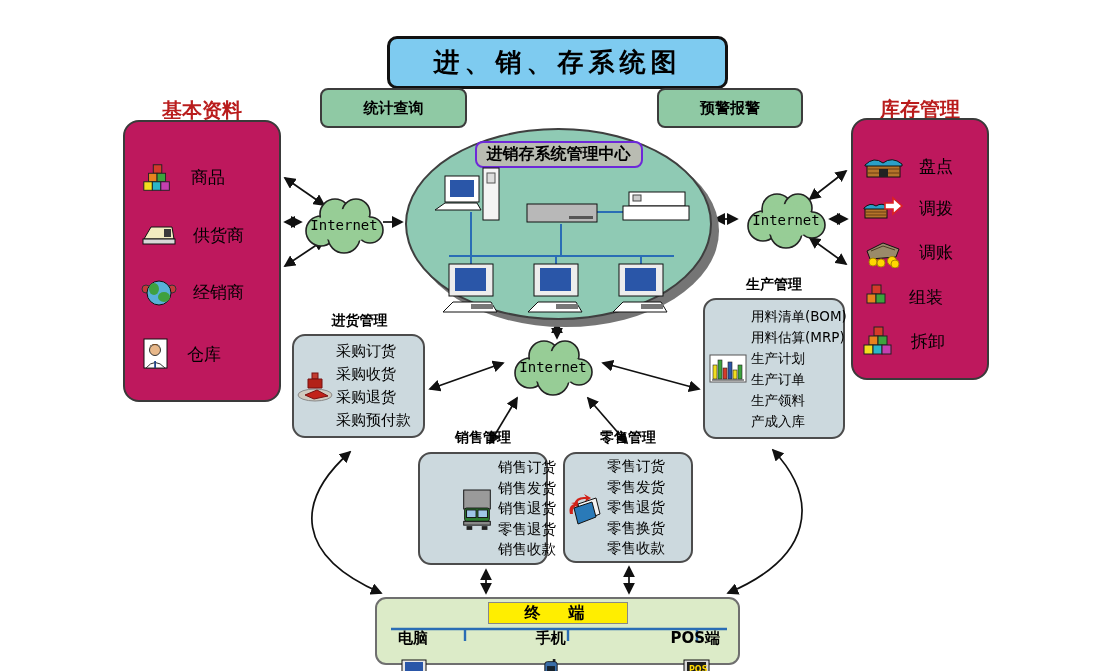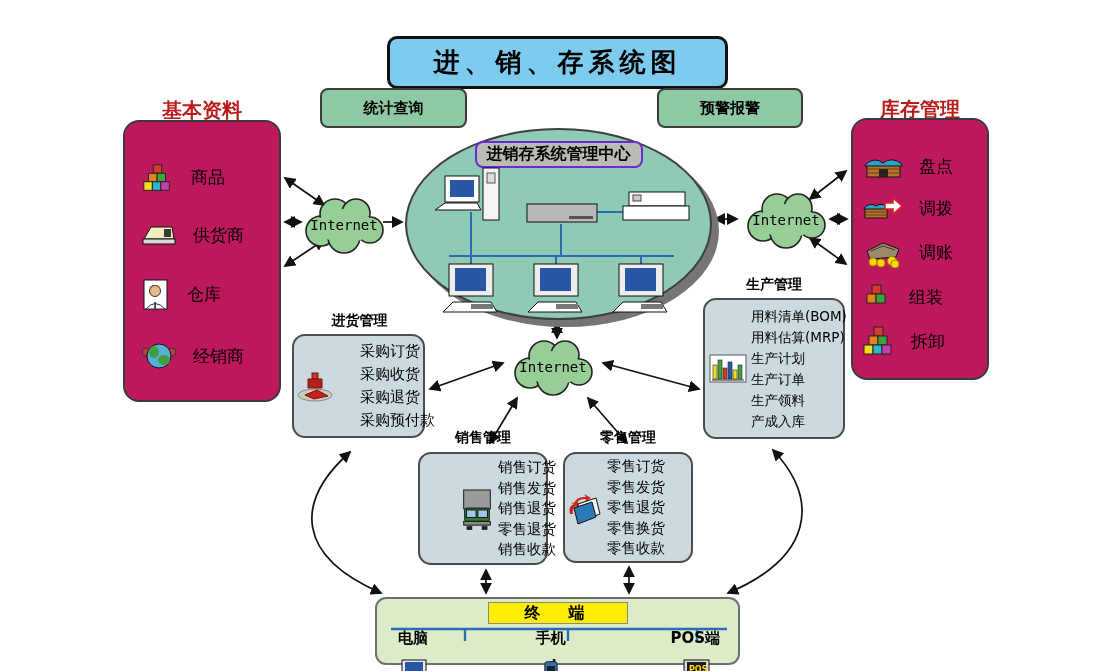--- a/index.html
+++ b/index.html
@@ -211,38 +211,38 @@
     </div>
     <div class="p-row">
       <svg width="36" height="26" viewBox="0 0 36 26">
         <path d="M3,17 L10,5 L31,5 L33,17 Z" fill="#f2edc0" stroke="#111"></path>
         <rect x="23" y="7" width="7" height="8" fill="#3a3a3a"></rect>
         <rect x="2" y="17" width="32" height="5" fill="#d8d8d8" stroke="#111"></rect>
       </svg>
       <span class="lbl">供货商</span>
     </div>
     <div class="p-row">
+      <svg width="36" height="30" viewBox="0 0 36 30">
+        <circle cx="5" cy="11" r="4" fill="#c23b3b" stroke="#333"></circle>
+        <circle cx="31" cy="11" r="4" fill="#c23b3b" stroke="#333"></circle>
+        <circle cx="18" cy="15" r="12" fill="#58b0d8" stroke="#111"></circle>
+        <ellipse cx="13" cy="11" rx="5" ry="6" fill="#3fa03f"></ellipse>
+        <ellipse cx="23" cy="19" rx="6" ry="5" fill="#3fa03f"></ellipse>
+      </svg>
+      <span class="lbl">经销商</span>
+    </div>
+    <div class="p-row">
       <svg width="30" height="34" viewBox="0 0 30 34">
         <rect x="3" y="2" width="23" height="29" fill="#fff" stroke="#111"></rect>
         <circle cx="14" cy="13" r="5.5" fill="#e8b88a" stroke="#333"></circle>
         <path d="M8.2,11.5 a6,6 0 0 1 11.6,0 l-1.5,-3.5 l-9,0 z" fill="#7a4a1e"></path>
         <path d="M5,31 Q14,20 24,31 Z" fill="#fdfdfd" stroke="#333"></path>
         <rect x="13.2" y="24" width="1.8" height="7" fill="#224488"></rect>
       </svg>
       <span class="lbl">仓库</span>
-    </div>
-    <div class="p-row">
-      <svg width="36" height="30" viewBox="0 0 36 30">
-        <circle cx="5" cy="11" r="4" fill="#c23b3b" stroke="#333"></circle>
-        <circle cx="31" cy="11" r="4" fill="#c23b3b" stroke="#333"></circle>
-        <circle cx="18" cy="15" r="12" fill="#58b0d8" stroke="#111"></circle>
-        <ellipse cx="13" cy="11" rx="5" ry="6" fill="#3fa03f"></ellipse>
-        <ellipse cx="23" cy="19" rx="6" ry="5" fill="#3fa03f"></ellipse>
-      </svg>
-      <span class="lbl">经销商</span>
     </div>
   </div>
 
   <div class="abs panel-title" style="left:851px;top:96px;width:138px;">库存管理</div>
   <div class="abs purple-panel" style="left:851px;top:118px;width:138px;height:262px;padding-left:10px;">
     <div class="p-row">
       <svg width="40" height="26" viewBox="0 0 40 26">
         <rect x="4" y="11" width="33" height="12" fill="#b5742a" stroke="#111"></rect>
         <line x1="4" y1="15" x2="37" y2="15" stroke="#6b3d12"></line>
           <line x1="4" y1="19" x2="37" y2="19" stroke="#6b3d12"></line>
@@ -291,21 +291,21 @@
           <rect x="1" y="19" width="9" height="9" fill="#f2de1f"></rect>
             <rect x="10" y="19" width="9" height="9" fill="#2bb5c9"></rect>
             <rect x="19" y="19" width="9" height="9" fill="#c43fb0"></rect>
         </g>
       </svg>
       <span class="lbl">拆卸</span>
     </div>
   </div>
 
   <div class="abs sub-title" style="left:292px;top:312px;width:135px;">进货管理</div>
-  <div class="abs sub-box purchase-box" style="left:292px;top:334px;width:133px;height:104px;gap:24px;">
+  <div class="abs sub-box purchase-box" style="left:292px;top:334px;width:133px;height:104px;">
     <div class="icon-col">
       <svg width="40" height="32" viewBox="0 0 40 32">
         <ellipse cx="20" cy="25" rx="17" ry="6" fill="#cfcabe" stroke="#888"></ellipse>
         <path d="M10,25 L22,20 L33,26 L19,29 Z" fill="#c22218" stroke="#711"></path>
         <rect x="17" y="3" width="6" height="6" fill="#c23b30" stroke="#711"></rect>
         <path d="M13,9 h14 v9 h-14 z" fill="#b22218" stroke="#711"></path>
       </svg>
     </div>
     <div class="items-col">
       <div>采购订货</div>

